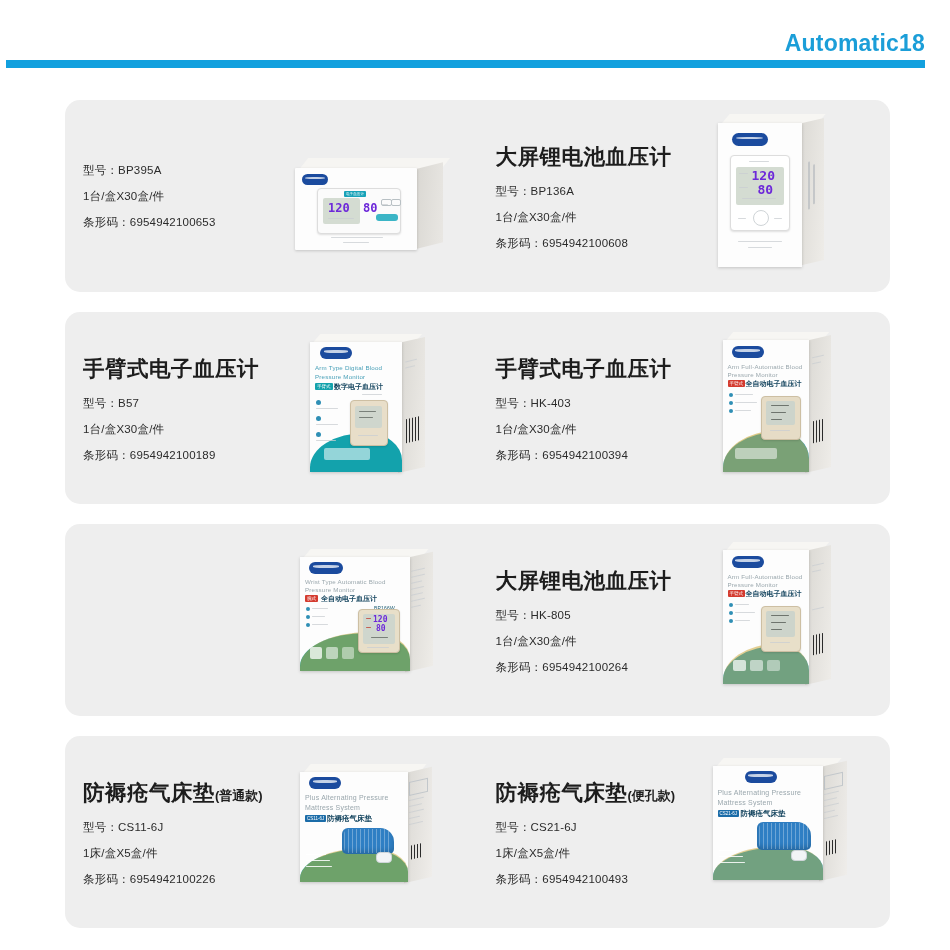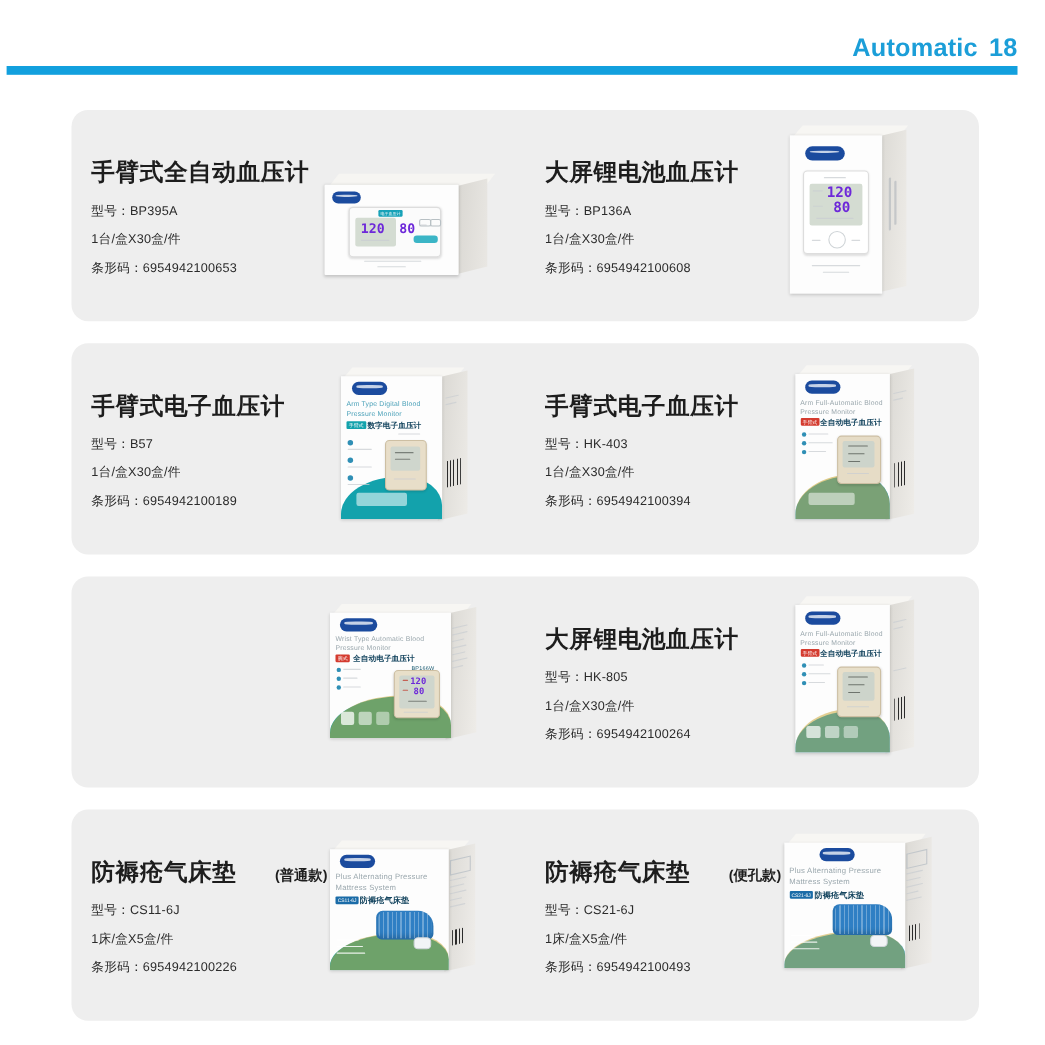--- a/index.html
+++ b/index.html
@@ -25,21 +25,21 @@
   #header-title {
     position: absolute;
     right: 25px;
     top: 30px;
     font-size: 23px;
     font-weight: bold;
     color: #1b9ed8;
     letter-spacing: 0.2px;
     white-space: nowrap;
   }
-  #header-title .num { margin-left: 10px; }
+  #header-title .num { }
   #header-rule {
     position: absolute;
     left: 6px;
     top: 60px;
     width: 919px;
     height: 8px;
     background: #12a0de;
   }
 
   
@@ -75,21 +75,20 @@
     font-weight: bold;
     color: #1d1d1d;
     letter-spacing: 0.5px;
     white-space: nowrap;
     margin-bottom: 13px;
   }
   .p-title .variant {
     font-size: 13px;
     font-weight: bold;
     letter-spacing: 0;
-    margin-left: 35px;
   }
   .p-line {
     font-size: 11.5px;
     color: #2b2b2b;
     margin-bottom: 11px;
     white-space: nowrap;
     letter-spacing: 0.2px;
   }
   .p-line:last-child { margin-bottom: 0; }
 
@@ -236,21 +235,20 @@
   </div>
   <div id="header-rule"></div>
 </div>
 
 <div id="product-list">
 
   <div class="product-row">
 
     <div class="product-cell">
       <div class="cell-text">
-        <div class="p-title">手臂式全自动血压计</div>
         <div class="p-line">型号：BP395A</div>
         <div class="p-line">1台/盒X30盒/件</div>
         <div class="p-line">条形码：6954942100653</div>
       </div>
 
       <div class="box-art" style="left:230px; top:58px; width:160px; height:95px;">
         <div class="face-top" style="left:8px; top:0; width:142px; height:13px; transform:skewX(-38deg); background:#f6f5f2;"></div>
         <div class="face-side" style="left:118px; top:8px; width:30px; height:80px; transform:skewY(-14deg); background:linear-gradient(95deg,#d8d6d1,#e9e7e3);"></div>
         <div class="face-front" style="left:0px; top:10px; width:122px; height:82px; border-radius:1px;">
           <div class="logo-pill" style="left:7px; top:6px; width:26px; height:11px; border-radius:6px;"></div>

